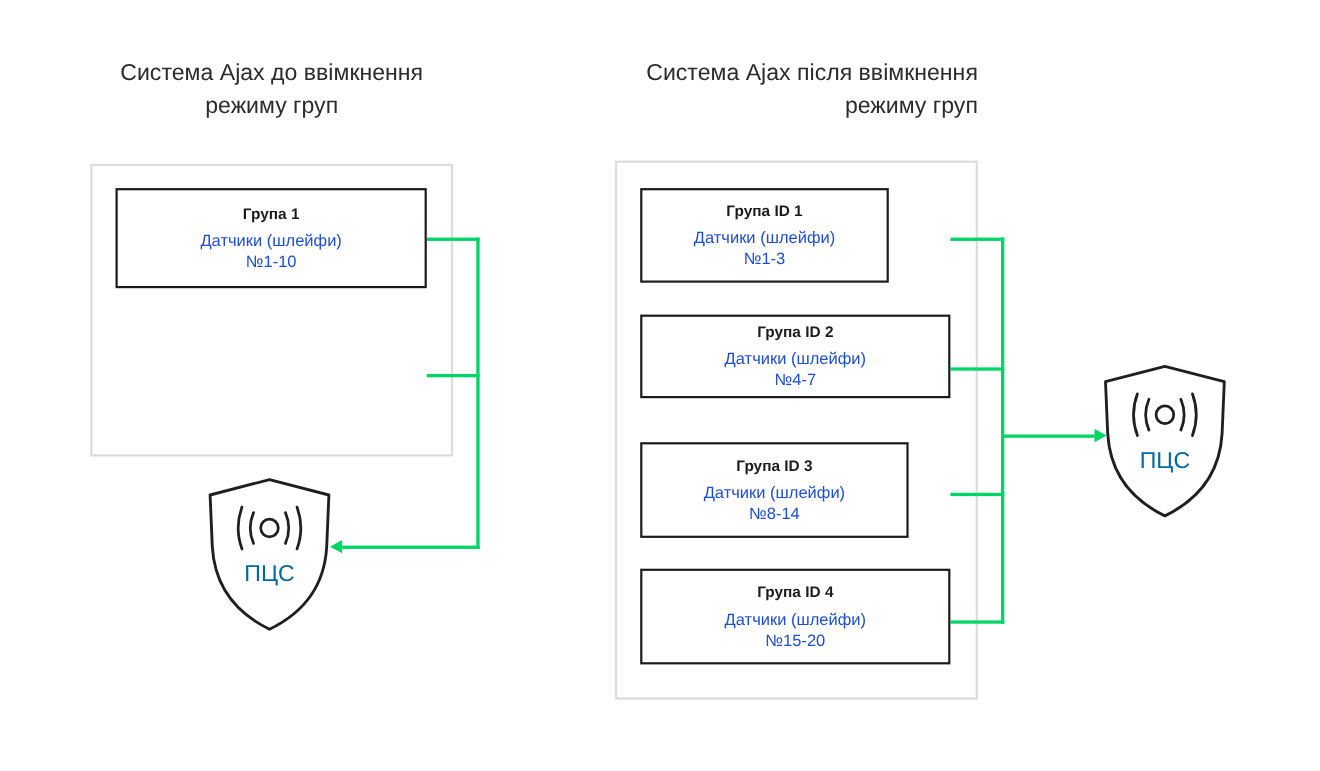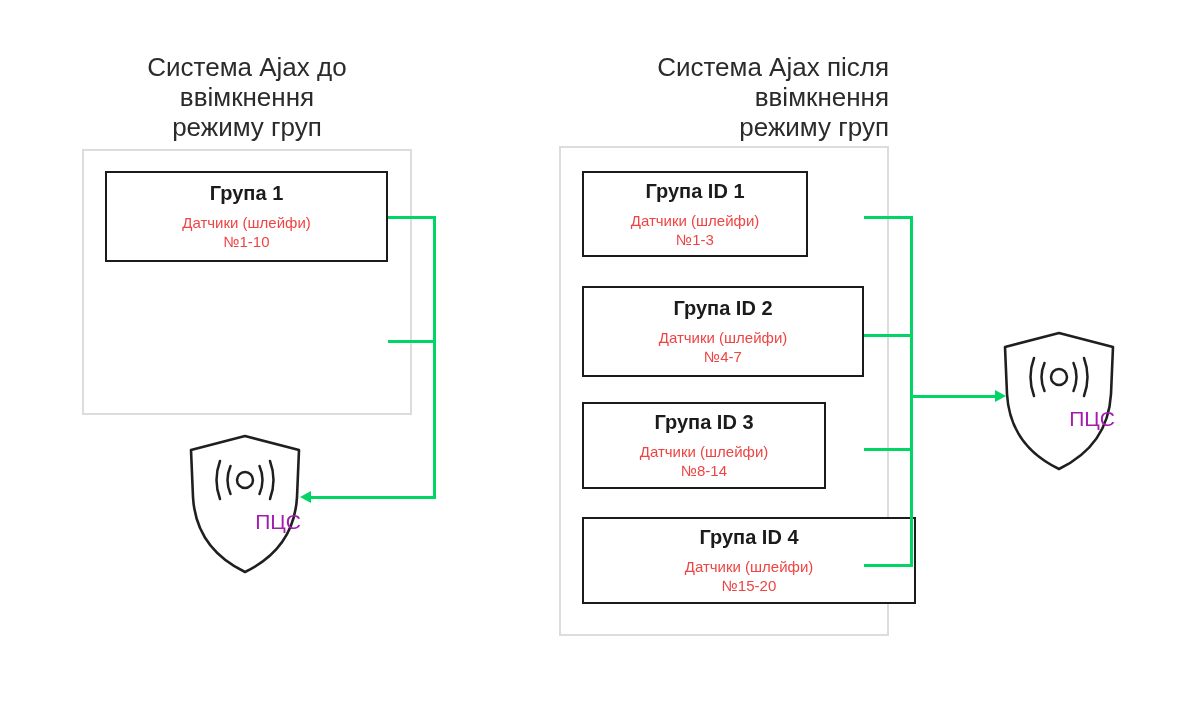--- a/index.html
+++ b/index.html
@@ -2,47 +2,47 @@
 <html><head>
 <meta charset="utf-8">
 <style>
   html,body{margin:0;padding:0;background:#ffffff;}
   .canvas{
     position:relative;width:1200px;height:701px;background:#ffffff;overflow:hidden;
     font-family:"Liberation Sans","DejaVu Sans",sans-serif;
   }
   .diagram-title{
     position:absolute;width:330px;text-align:center;
-    font-size:26px;line-height:30px;color:#2b2b2b;white-space:pre-line;
+    font-size:21px;line-height:30px;color:#2b2b2b;white-space:pre-line;
   }
   .frame{
     position:absolute;border:2px solid #dcdcdc;background:#ffffff;box-sizing:border-box;
   }
   .group-box{
     position:absolute;border:2.5px solid #1b1b1b;background:#ffffff;box-sizing:border-box;
     display:flex;flex-direction:column;align-items:center;justify-content:center;
   }
-  .group-title{font-size:20px;font-weight:bold;color:#1b1b1b;margin-bottom:8px;text-align:center;}
-  .group-body{font-size:15px;line-height:19px;color:#ef4444;text-align:center;white-space:pre-line;}
+  .group-title{font-size:14px;font-weight:bold;color:#1b1b1b;margin-bottom:8px;text-align:center;}
+  .group-body{font-size:15px;line-height:19px;color:#1d4ed8;text-align:center;white-space:pre-line;}
   .line{position:absolute;background:#00d566;}
   .arrow-left{
     position:absolute;width:0;height:0;
     border-top:6.5px solid transparent;border-bottom:6.5px solid transparent;
     border-right:11px solid #00d566;
   }
   .arrow-right{
     position:absolute;width:0;height:0;
     border-top:6.5px solid transparent;border-bottom:6.5px solid transparent;
     border-left:11px solid #00d566;
   }
   .shield{position:absolute;width:112px;height:140px;}
   .shield svg{display:block;}
   .shield-label{
-    position:absolute;left:0;right:0;top:76px;text-align:right;
-    font-size:21px;color:#a21caf;
+    position:absolute;left:0;right:0;top:76px;text-align:center;
+    font-size:21px;color:#0369a1;
   }
 </style>
 </head>
 <body>
 
 <div class="canvas">
 
   <div class="diagram-title" style="left:82px;top:52px;">Система Ajax до ввімкнення
 режиму груп</div>
 
@@ -79,33 +79,33 @@
 режиму груп</div>
 
   <div class="frame" style="left:559px;top:146px;width:330px;height:490px;"></div>
 
   <div class="group-box" style="left:582px;top:171px;width:226px;height:86px;">
     <div class="group-title">Група ID 1</div>
     <div class="group-body">Датчики (шлейфи)
 №1-3</div>
   </div>
 
-  <div class="group-box" style="left:582px;top:286px;width:282px;height:91px;">
+  <div class="group-box" style="left:582px;top:286px;width:282px;height:76px;">
     <div class="group-title">Група ID 2</div>
     <div class="group-body">Датчики (шлейфи)
 №4-7</div>
   </div>
 
   <div class="group-box" style="left:582px;top:402px;width:244px;height:87px;">
     <div class="group-title">Група ID 3</div>
     <div class="group-body">Датчики (шлейфи)
 №8-14</div>
   </div>
 
-  <div class="group-box" style="left:582px;top:517px;width:334px;height:87px;">
+  <div class="group-box" style="left:582px;top:517px;width:282px;height:87px;">
     <div class="group-title">Група ID 4</div>
     <div class="group-body">Датчики (шлейфи)
 №15-20</div>
   </div>
 
   <div class="line" style="left:864px;top:216px;width:49px;height:3px;"></div>
   <div class="line" style="left:864px;top:334px;width:49px;height:3px;"></div>
   <div class="line" style="left:864px;top:448px;width:49px;height:3px;"></div>
   <div class="line" style="left:864px;top:564px;width:49px;height:3px;"></div>
   <div class="line" style="left:910px;top:216px;width:3px;height:351px;"></div>

